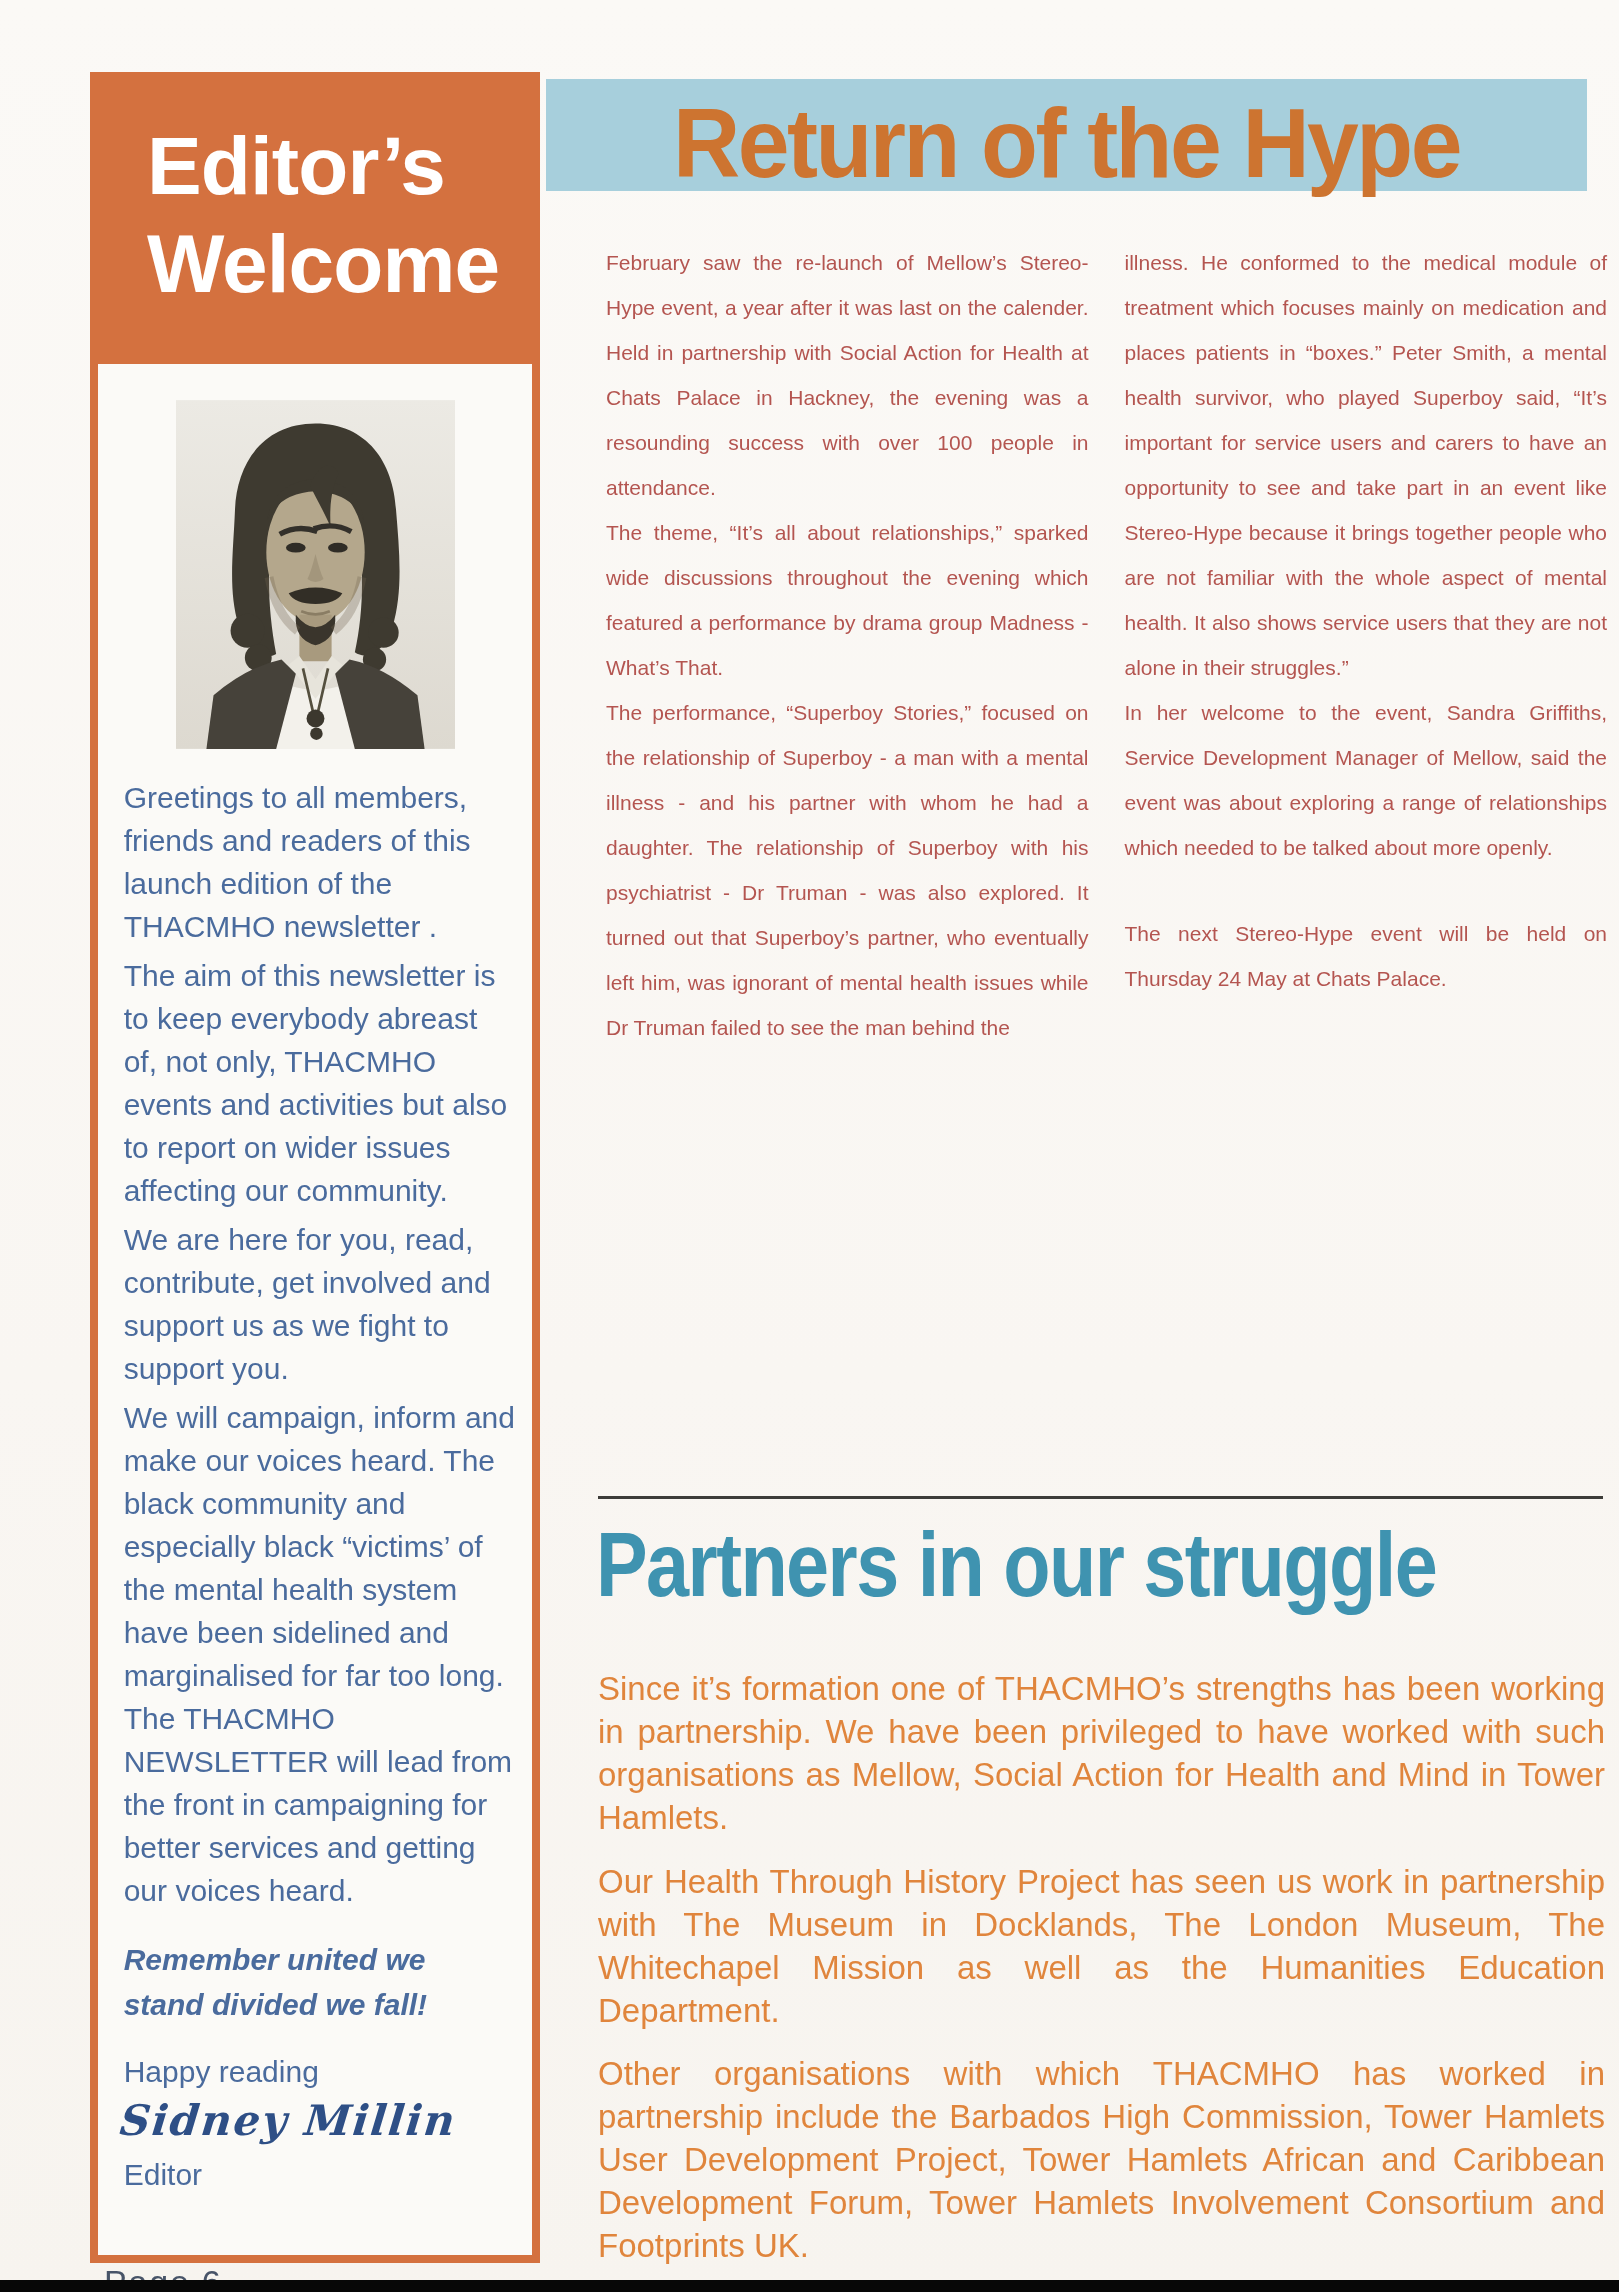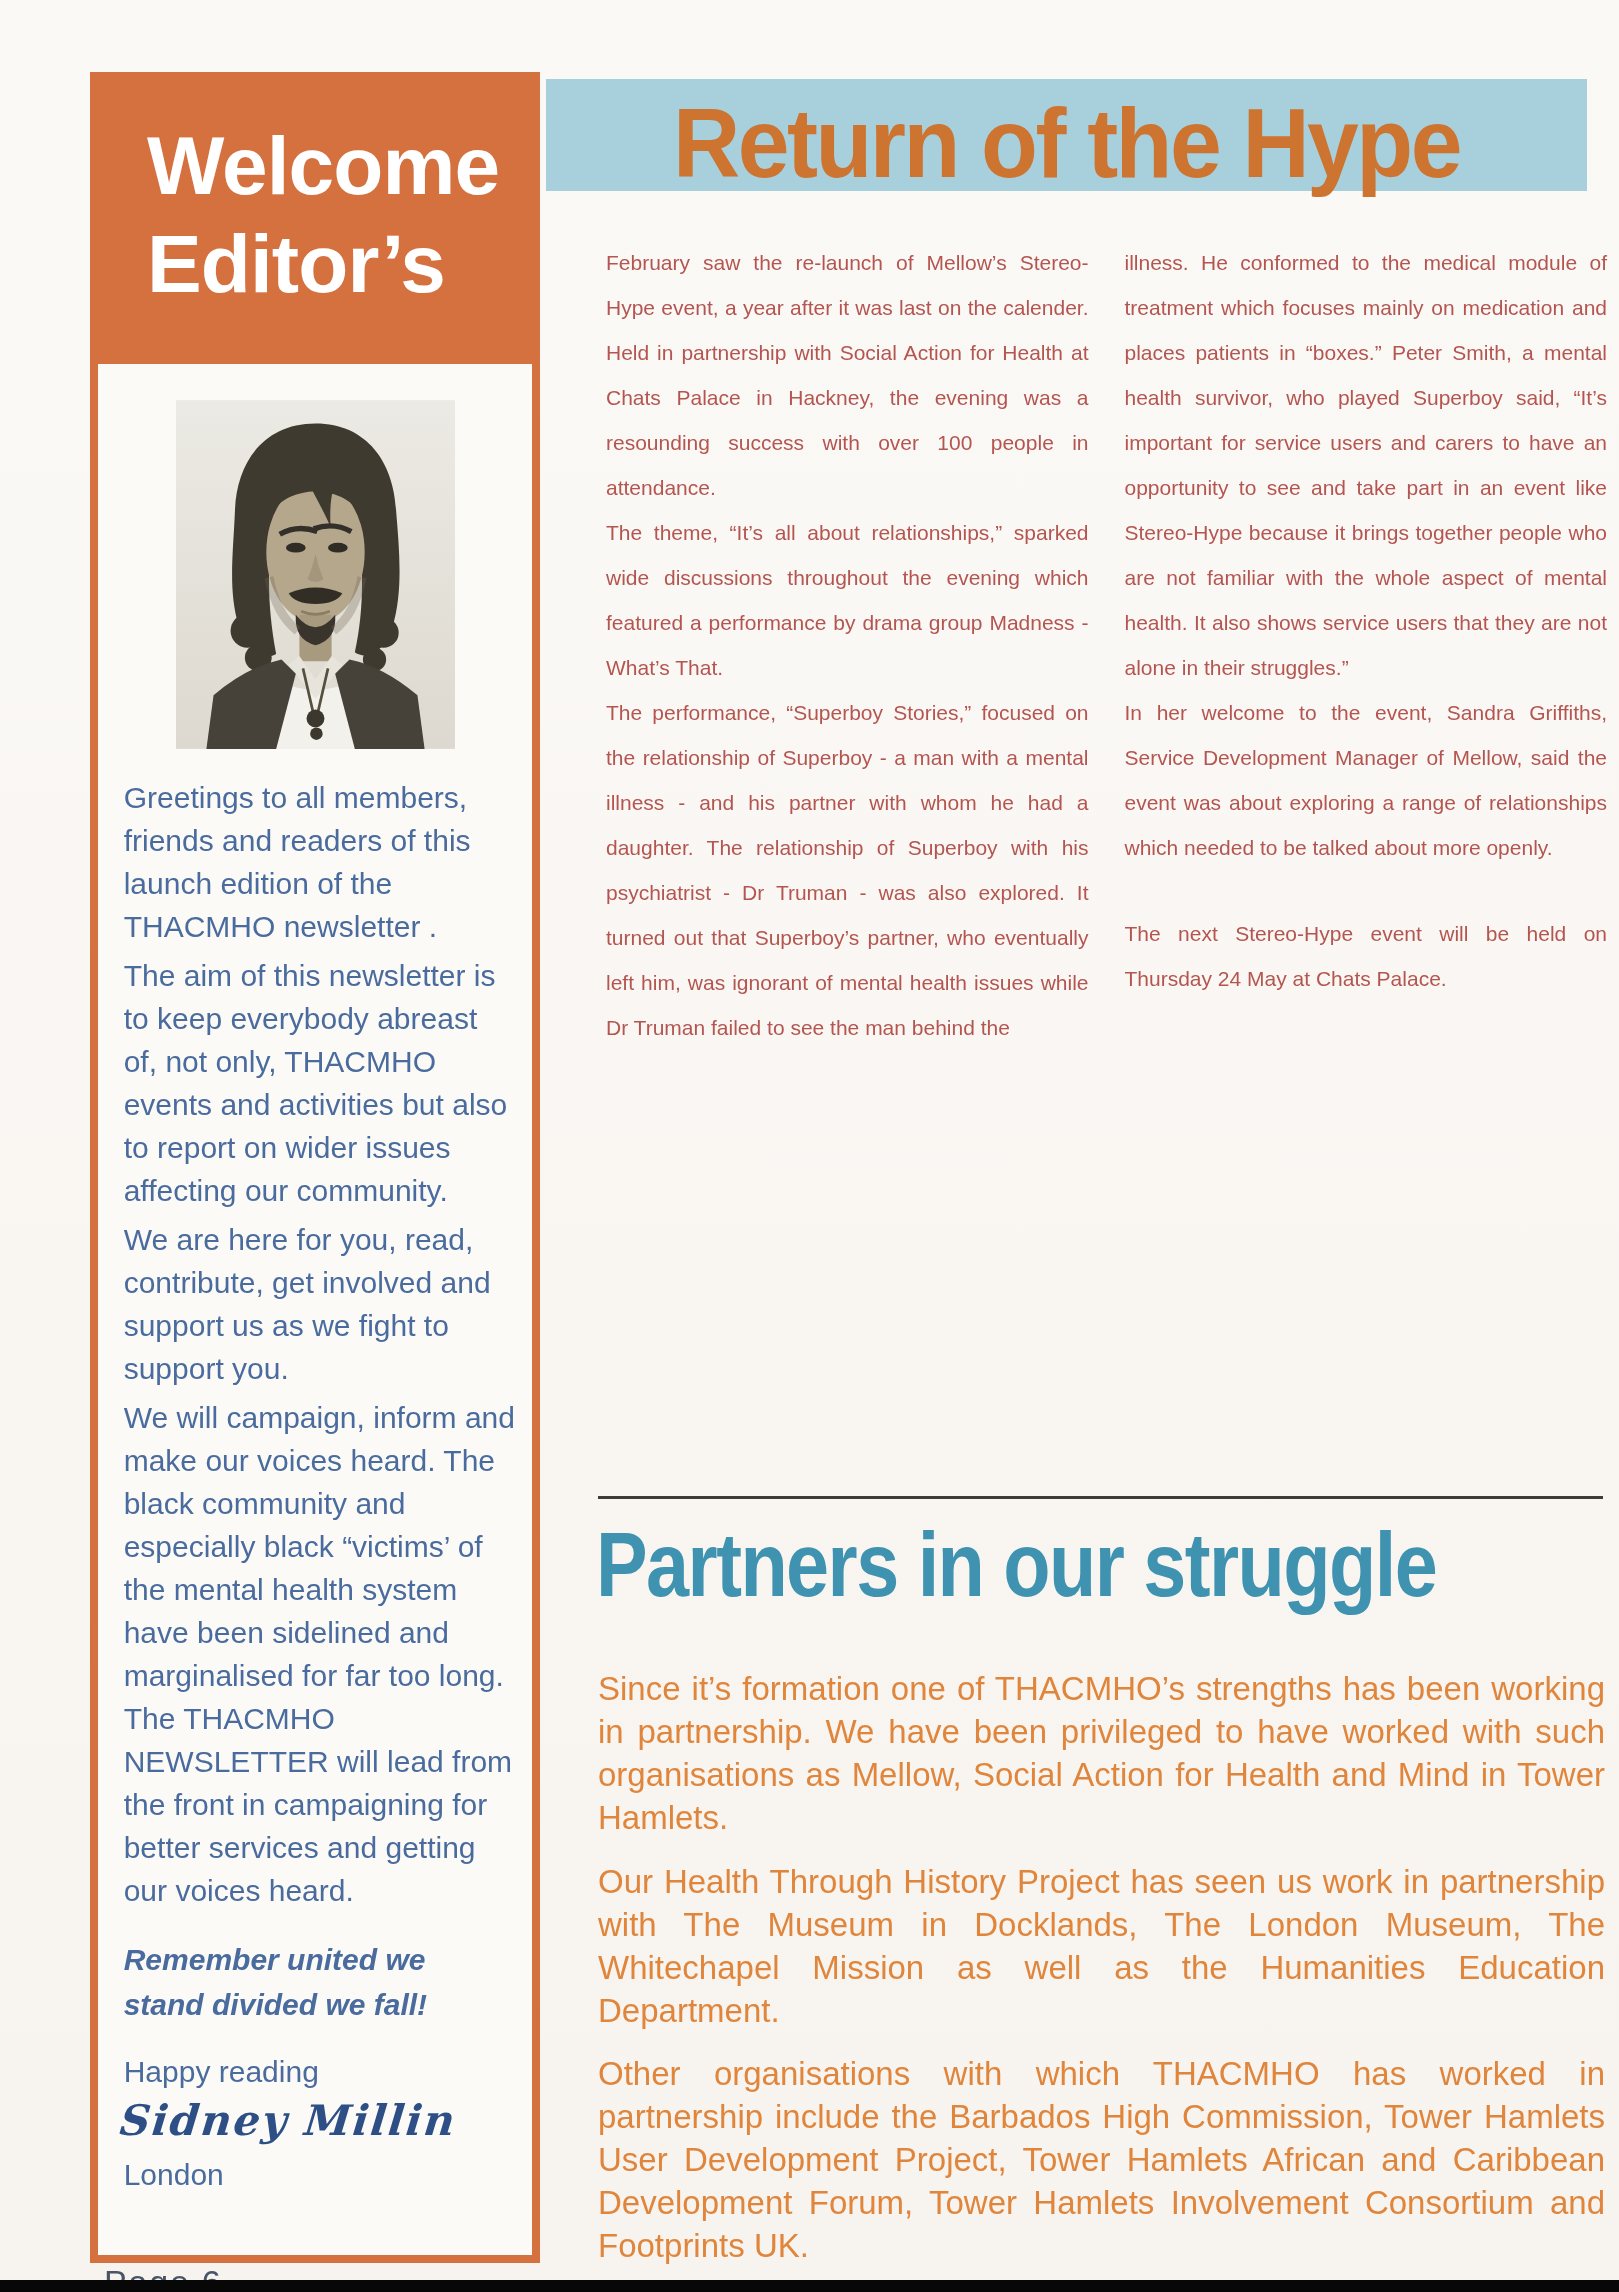--- a/index.html
+++ b/index.html
@@ -81,22 +81,22 @@
     background:#070707; z-index:5;
   }
 </style>
 </head>
 <body>
 
 <div class="page">
 
   <aside class="editor-box">
     <div class="editor-title">
+      <div>Editor’s</div>
       <div>Welcome</div>
-      <div>Editor’s</div>
     </div>
 
     <div class="photo-wrap">
       <svg width="279" height="349" viewBox="0 0 312 390">
         <defs>
           <linearGradient id="photobg" x1="0" y1="0" x2="0" y2="1">
             <stop offset="0" stop-color="#eceae4"></stop>
             <stop offset="1" stop-color="#ddd9d0"></stop>
           </linearGradient>
         </defs>
@@ -141,21 +141,21 @@
       <p>Greetings to all members, friends and readers of this launch edition of the THACMHO newsletter .</p>
       <p>The aim of this newsletter is to keep everybody abreast of, not only, THACMHO events and activities but also to report on wider issues affecting our community.</p>
       <p>We are here for you, read, contribute, get involved and support us as we fight to support you.</p>
       <p>We will campaign, inform and make our voices heard. The black community and especially black “victims’ of the mental health system have been sidelined and marginalised for far too long. The THACMHO NEWSLETTER will lead from the front in campaigning for better services and getting our voices heard.</p>
       <p class="motto">
         <span style="display:block">Remember united we</span>
         <span style="display:block">stand divided we fall!</span>
       </p>
       <p class="closing">Happy reading</p>
       <div class="signature">Sidney Millin</div>
-      <p class="role">London</p>
+      <p class="role">Editor</p>
     </div>
   </aside>
 
   <main class="main">
 
     <div class="hype-banner">
       <h1>Return of the Hype</h1>
     </div>
 
     <div class="article-cols">

